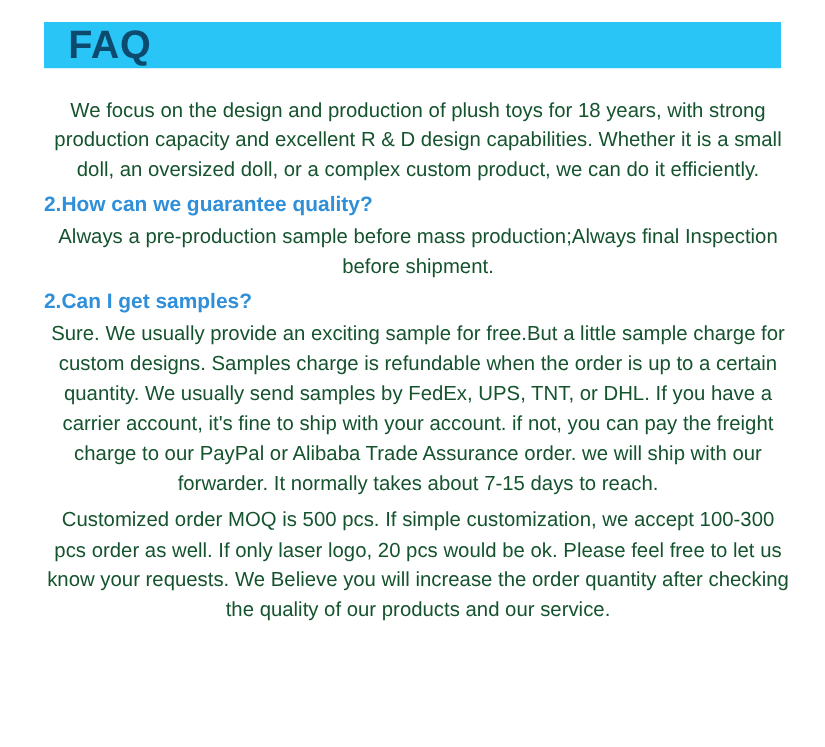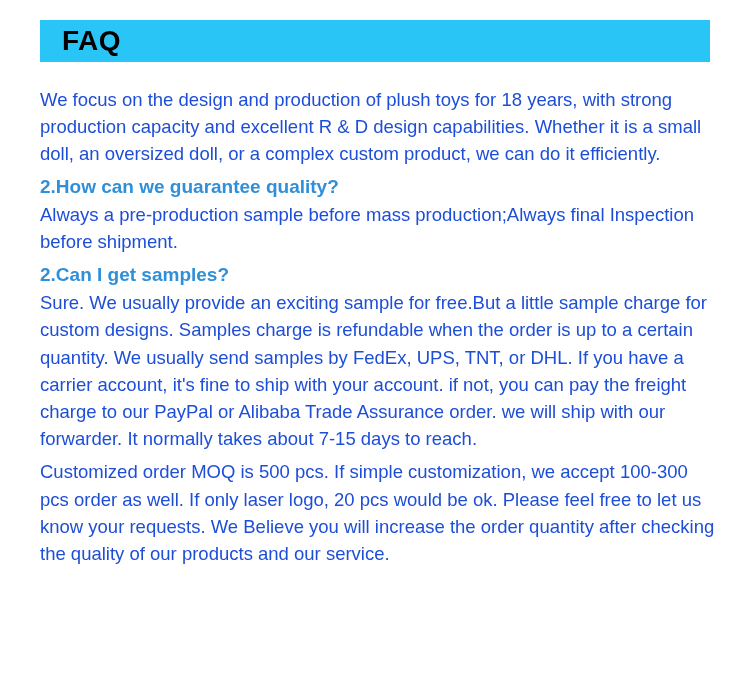--- a/index.html
+++ b/index.html
@@ -23,22 +23,22 @@
     position: absolute;
     left: 40px;
     top: 20px;
     width: 670px;
     height: 42px;
     background: #29c5f6;
     display: flex;
     align-items: center;
   }
   .faq-header-title {
-    color: #000000;
-    font-size: 28px;
+    color: #0c4a6e;
+    font-size: 36px;
     font-weight: bold;
     letter-spacing: 0.5px;
     padding-left: 22px;
     line-height: 1;
   }
   .faq-body {
     position: absolute;
     left: 40px;
     top: 86px;
     width: 680px;
@@ -47,25 +47,25 @@
     color: #2f8fd8;
     font-size: 19px;
     font-weight: bold;
     margin: 0 0 2px 0;
     line-height: 1.35;
   }
   .q.indented {
     padding-left: 5px;
   }
   .a {
-    color: #1d4ed8;
+    color: #14532d;
     font-size: 18.5px;
     line-height: 1.47;
     margin: 0 0 6px 0;
-    text-align: left;
+    text-align: center;
   }
   .a.last {
     margin-bottom: 0;
   }
   .block {
     margin-bottom: 3px;
   }
 </style>
 </head>
 <body>

